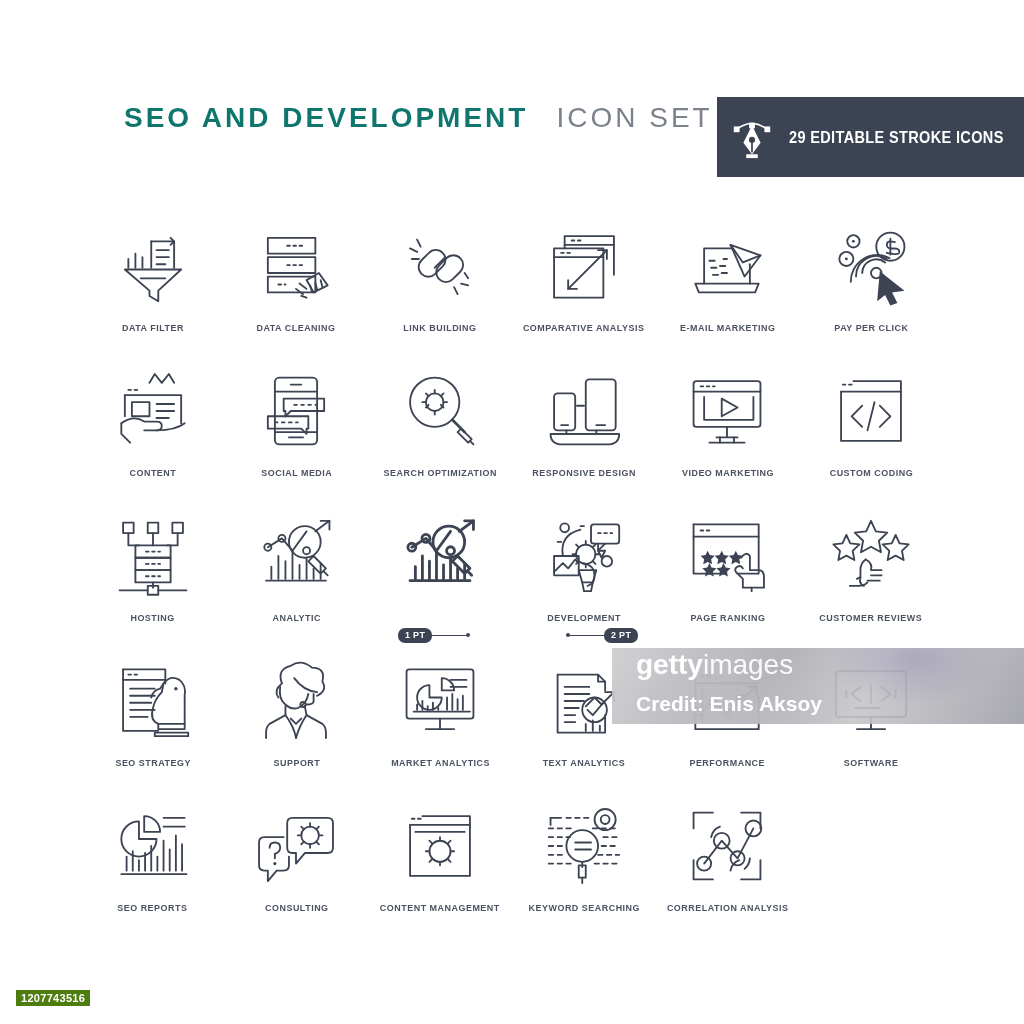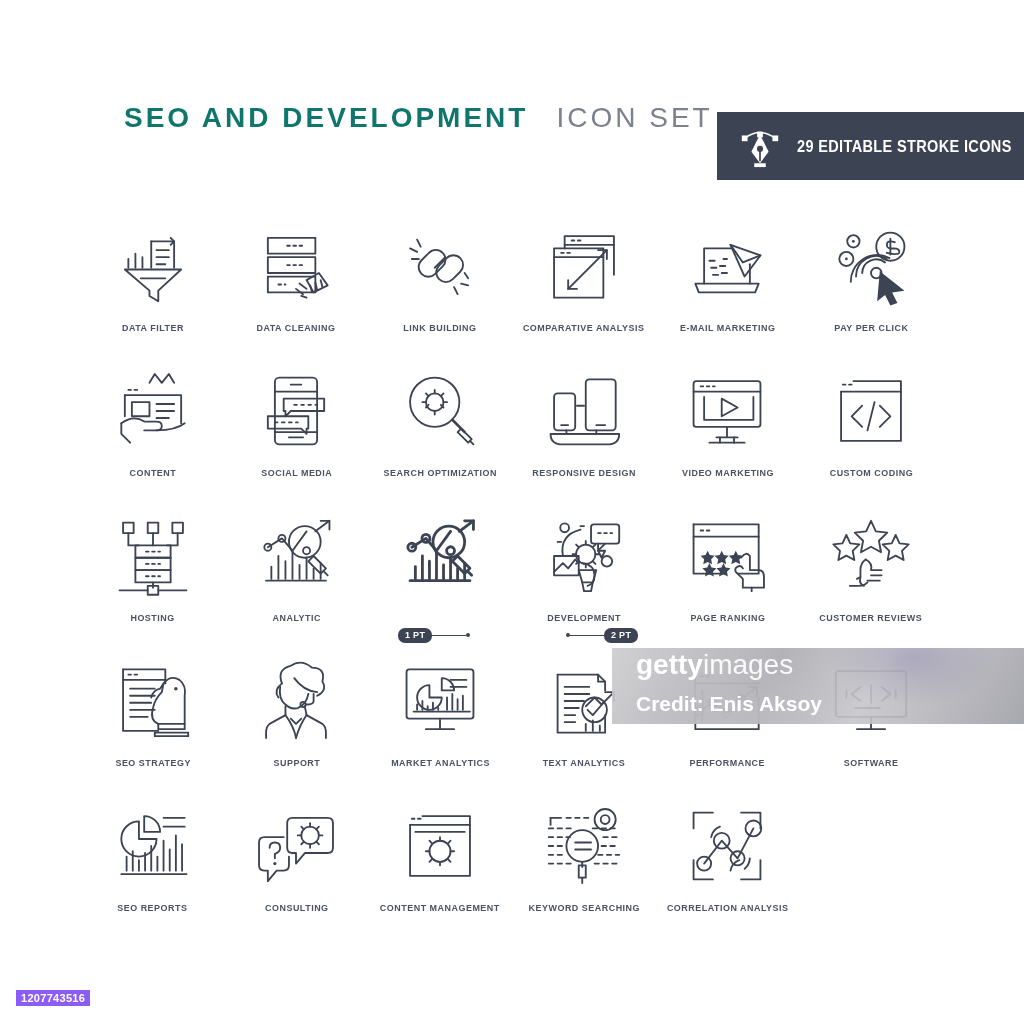--- a/index.html
+++ b/index.html
@@ -37,26 +37,25 @@
   .title-light {
     font-size: 28px;
     font-weight: 300;
     letter-spacing: 3.0px;
     color: #7b828c;
     margin-left: 28px;
   }
   #badge {
     position: absolute;
     left: 717px; top: 9px;
-    width: 307px; height: 68px;
+    width: 307px; height: 80px;
     background: #3c4352;
     display: flex;
     align-items: center;
-    padding-left: 20px;
-    margin-top: 15px;
+    padding-left: 12px;
   }
   #badge-pen { width: 46px; height: 46px; flex: 0 0 auto; }
   #badge-text {
     margin-left: 14px;
     color: #ffffff;
     font-size: 16.5px;
     font-weight: bold;
     letter-spacing: 0.4px;
     transform: scaleX(0.88);
     transform-origin: left center;
@@ -164,21 +163,21 @@
     font-weight: bold;
     line-height: 24px;
     margin-top: 12px;
     white-space: nowrap;
   }
 
   
   #image-id {
     position: absolute;
     left: 16px; top: 990px;
-    background: #8b5cf6;
+    background: #4d7c0f;
     color: #ffffff;
     font-size: 11px;
     font-weight: bold;
     letter-spacing: 0.3px;
     padding: 2px 5px;
   }
 </style>
 </head>
 <body>
 

